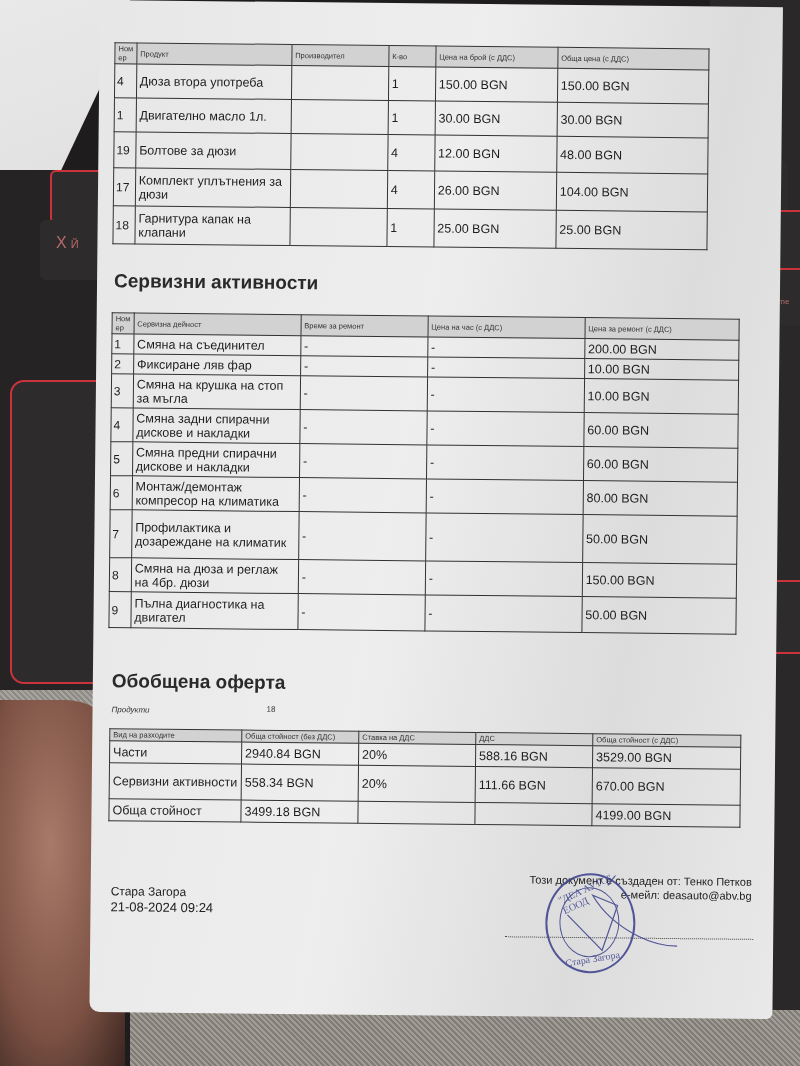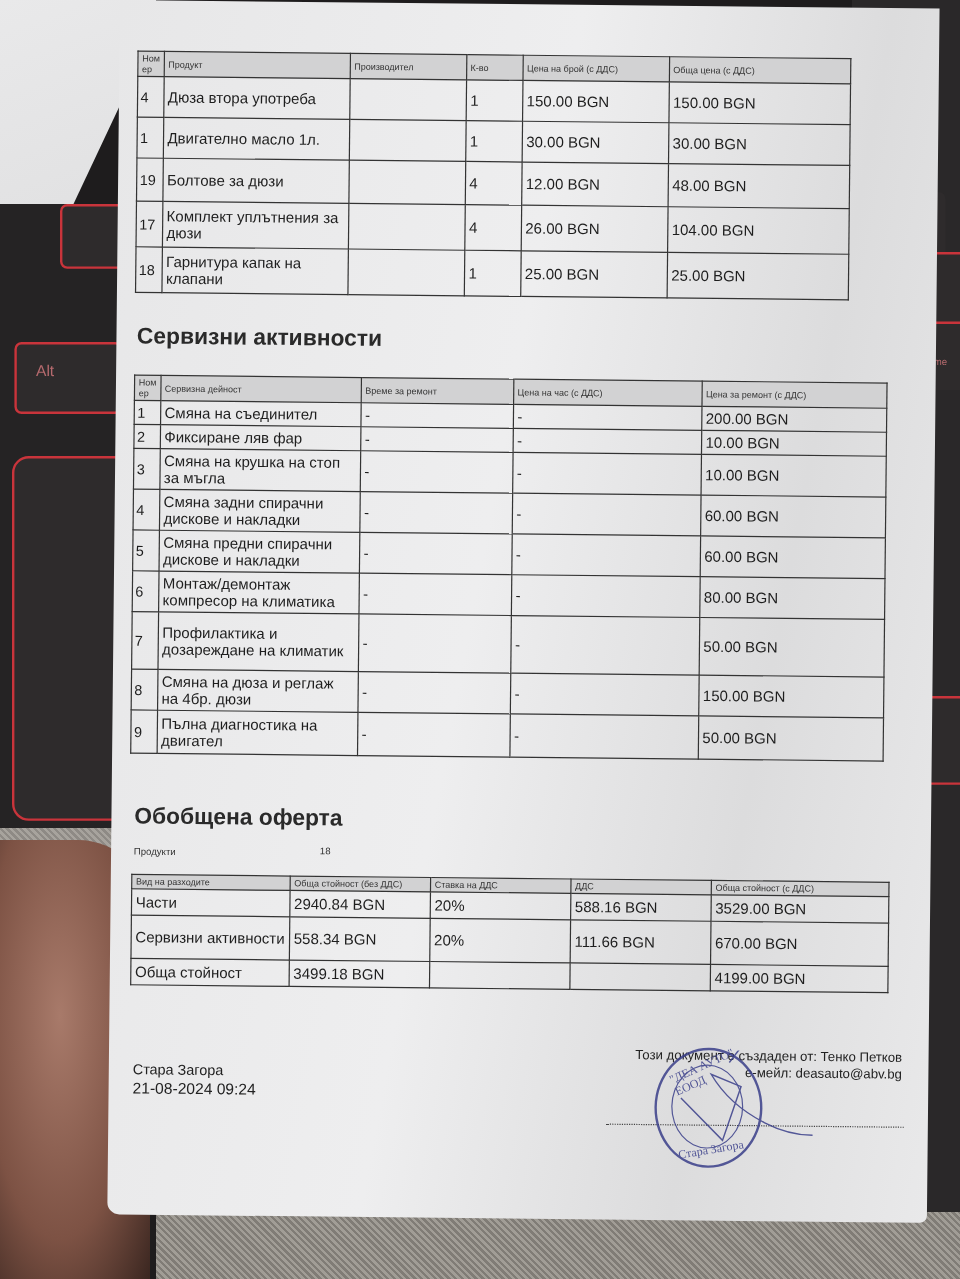--- a/index.html
+++ b/index.html
@@ -71,21 +71,21 @@
 
 <div class="bg-keyboard-right">
   <div class="key" style="left:8px;top:160px;width:70px;height:60px;"></div>
   <div class="key red" style="left:48px;top:210px;width:50px;height:60px;padding:8px 0 0 6px;box-sizing:border-box;"><span>IN</span></div>
   <div class="key" style="left:48px;top:270px;width:50px;height:55px;padding:6px 0 0 10px;box-sizing:border-box;font-size:18px;"><span>7</span><div style="font-size:8px;">Home</div></div>
   <div class="key red" style="left:60px;top:580px;width:40px;height:70px;"></div>
 </div>
 <div class="bg-paper-left"></div>
 <div class="bg-keyboard-left">
   <div class="key red" style="left:50px;top:0px;width:60px;height:50px;"></div>
-  <div class="key red" style="left:12px;top:115px;width:90px;height:60px;padding:14px 0 0 16px;box-sizing:border-box;"><span>Alt</span></div>
+  <div class="key" style="left:40px;top:50px;width:70px;height:60px;padding:14px 0 0 16px;box-sizing:border-box;font-size:16px;"><span>Х</span><span style="font-size:11px;margin-left:4px;">Й</span></div>
   <div class="key red" style="left:10px;top:210px;width:100px;height:300px;border-radius:14px;"></div>
 </div>
 <div class="bg-fabric"></div>
 <div class="bg-hand"></div>
 <div class="bg-fabric-bottom"></div>
 
 <div class="paper">
 
   <table style="left:15px;top:42px;width:595px;">
     <thead>
@@ -214,21 +214,21 @@
         <td class="num-col">9</td>
         <td>Пълна диагностика на двигател</td>
         <td>-</td>
         <td>-</td>
         <td>50.00 BGN</td>
       </tr>
     </tbody>
   </table>
 
   <h2 class="section-title" style="left:19px;top:670px;">Обобщена оферта</h2>
-  <div class="small" style="position:absolute;left:19px;top:705px;">Продукти</div>
+  <div class="small" style="position:absolute;left:19px;top:705px;font-style:italic;">Продукти</div>
   <div class="small" style="position:absolute;left:174px;top:703px;">18</div>
 
   <table style="left:17px;top:728px;width:632px;">
     <thead>
       <tr>
         <th style="width:125px;">Вид на разходите</th>
         <th style="width:110px;">Обща стойност (без ДДС)</th>
         <th style="width:110px;">Ставка на ДДС</th>
         <th style="width:110px;">ДДС</th>
         <th>Обща стойност (с ДДС)</th>

